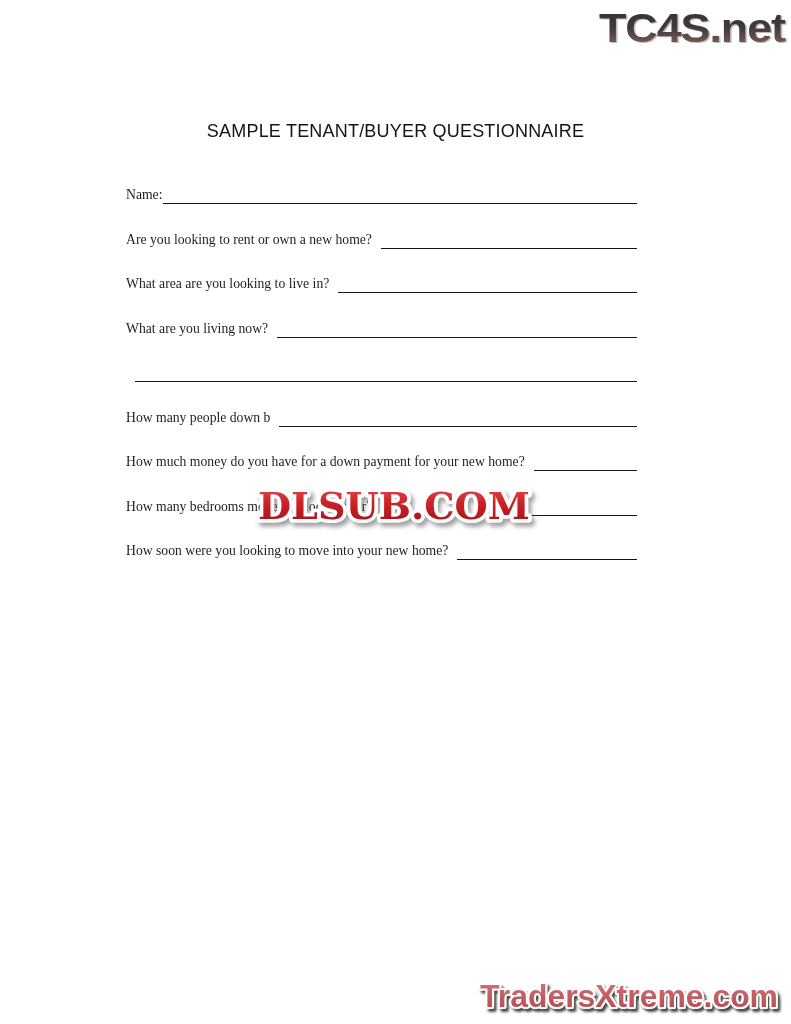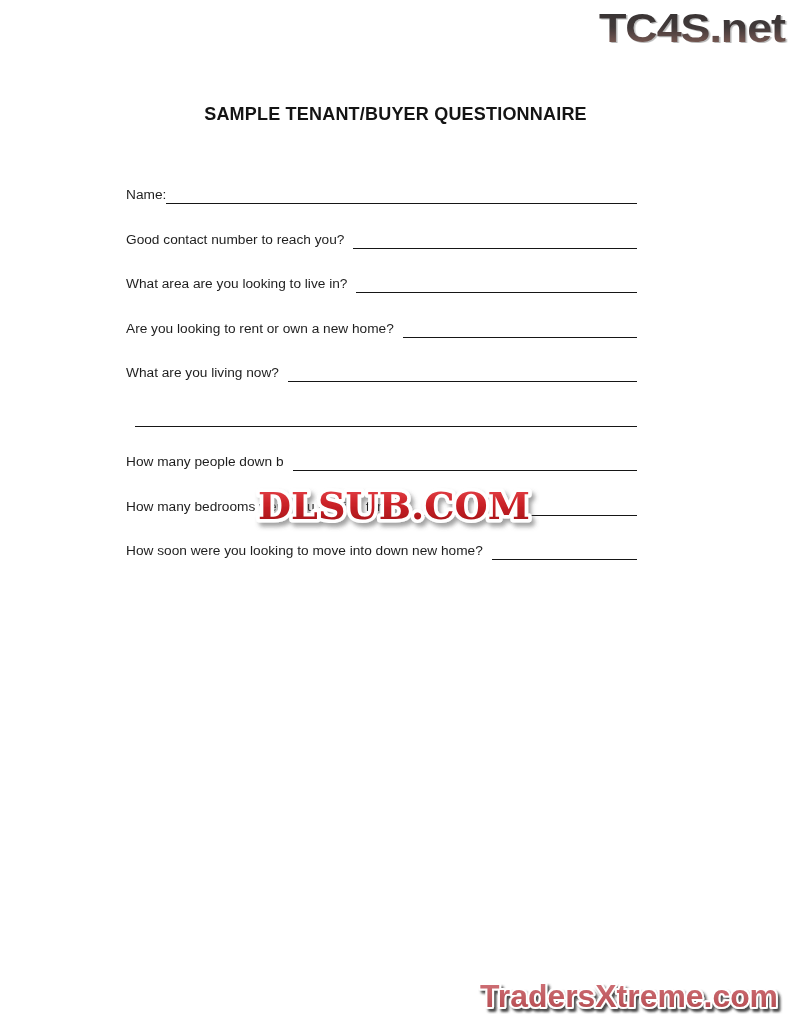--- a/index.html
+++ b/index.html
@@ -17,36 +17,37 @@
     position: absolute;
     top: 4px;
     left: 592px;
     width: 197px;
     height: 48px;
   }
 
   
   .doc-title {
     position: absolute;
-    top: 104px;
+    top: 121px;
     left: 0;
     width: 100%;
     text-align: center;
     font-size: 18px;
-    font-weight: bold;
+    font-weight: normal;
     letter-spacing: 0.2px;
     color: #141414;
   }
 
   
   .questions {
     position: absolute;
     top: 186px;
     left: 126px;
     width: 511px;
+    font-family: Liberation Serif, serif;
   }
   .q-row {
     height: 44.55px;
     display: flex;
     align-items: flex-start;
   }
   .q-label {
     font-size: 13.7px;
     line-height: 17px;
     color: #1e1e1e;
@@ -103,59 +104,59 @@
   </div>
 
   <div class="doc-title">SAMPLE TENANT/BUYER QUESTIONNAIRE</div>
 
   <div class="questions">
     <div class="q-row">
       <span class="q-label">Name:</span>
       <span class="q-line nogap"></span>
     </div>
 
-    <div class="q-row">
-      <span class="q-label">Good contact number to reach you?</span>
-      <span class="q-line"></span>
-    </div>
 
 
     <div class="q-row">
-      <span class="q-label">What area are you looking to live in?</span>
+      <span class="q-label">Are you looking to rent or own a new home?</span>
       <span class="q-line"></span>
     </div>
 
     <div class="q-row">
-      <span class="q-label">Are you looking to rent or own a new home?</span>
+      <span class="q-label">What area are you looking to live in?</span>
       <span class="q-line"></span>
     </div>
 
     <div class="q-row">
       <span class="q-label">What are you living now?</span>
       <span class="q-line"></span>
     </div>
 
     <div class="q-row">
       <span class="q-line"></span>
     </div>
 
     <div class="q-row">
       <span class="q-label">How many people down b</span>
       <span class="q-line"></span>
     </div>
 
+    <div class="q-row">
+      <span class="q-label">How much money do you have for a down payment for your new home?</span>
+      <span class="q-line"></span>
+    </div>
 
 
     <div class="q-row">
-      <span class="q-label">How many bedrooms were you looking for?</span>
+      <span class="q-label">How many bedrooms move you looking for?</span>
       <span class="q-line"></span>
     </div>
 
     <div class="q-row">
-      <span class="q-label">How soon were you looking to move into down new home?</span>
+      <span class="q-label">How soon were you looking to move into your new home?</span>
       <span class="q-line"></span>
     </div>
   </div>
 
   <div class="badge-wrap">
     <svg width="296" height="54" viewBox="0 0 296 54">
       <defs>
         <linearGradient id="badgeGrad" x1="0" y1="0" x2="0" y2="1">
           <stop offset="0" stop-color="#ea4b51"></stop>
           <stop offset="0.45" stop-color="#cb2127"></stop>

